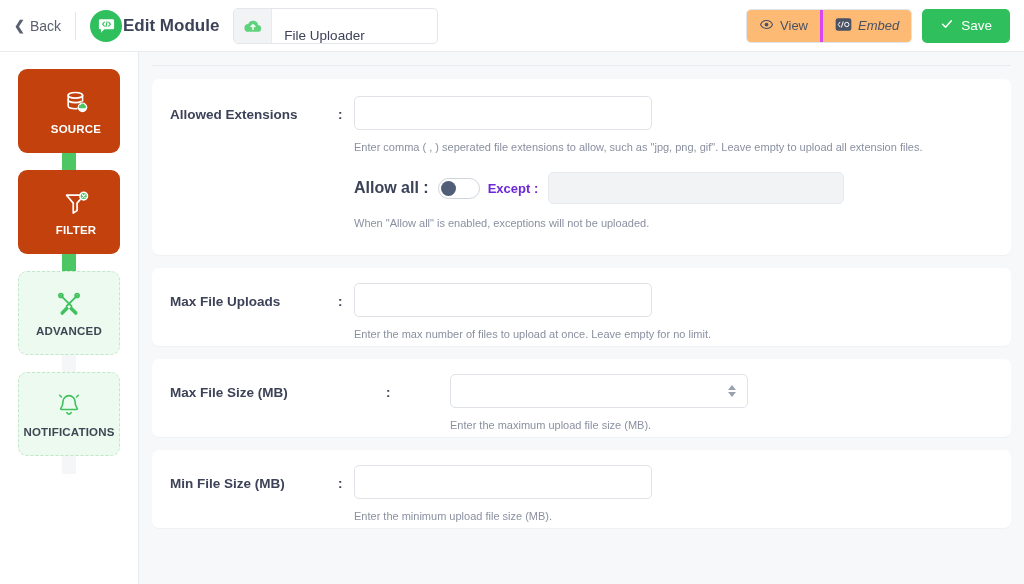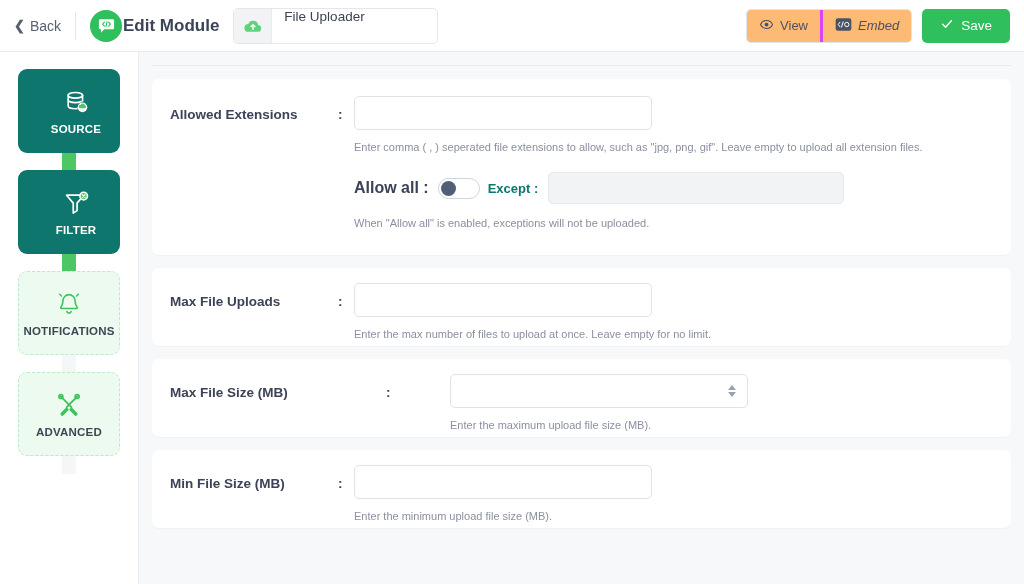--- a/index.html
+++ b/index.html
@@ -31,21 +31,21 @@
     display: flex; align-items: center; justify-content: center;
     flex: 0 0 32px;
   }
   .edit-title {
     margin-left: 1px; font-size: 17px; font-weight: 700; color: #3c4257;
     white-space: nowrap;
   }
   .name-field {
     margin-left: 14px; height: 36px; width: 205px;
     border: 1px solid #e3e6ea; border-radius: 5px;
-    background: #fff; display: flex; align-items: flex-start; overflow: hidden;
+    background: #fff; display: flex; align-items: flex-end; overflow: hidden;
   }
   .name-field .nf-icon {
     width: 38px; height: 100%; background: #f1f3f5;
     display: flex; align-items: center; justify-content: center;
     border-right: 1px solid #e8eaee;
   }
   .name-field .nf-text {
     padding-left: 12px; font-size: 13.5px; color: #3c4257; font-weight: 400;
   }
 
@@ -76,21 +76,21 @@
   .conn-green { background: #4cc764; }
   .conn-grey  { background: #f4f6f8; }
 
   .step {
     position: relative; z-index: 2;
     width: 102px; margin: 0 auto 17px auto; height: 84px;
     border-radius: 9px;
     display: flex; flex-direction: column; align-items: center; justify-content: center;
     gap: 6px; cursor: pointer; user-select: none;
   }
-  .step.active { background: #0f766e; padding-left: 14px; }
+  .step.active { background: #c2410c; padding-left: 14px; }
   .step.active .step-label { color: #ffffff; }
   .step.inactive { background: #ecfaef; border: 1px dashed #bfe7c8; }
   .step.inactive .step-label { color: #3e4654; }
   .step-label { font-size: 11.5px; font-weight: 700; letter-spacing: .2px; }
   .step-icon { height: 30px; display: flex; align-items: center; justify-content: center; }
 
   
   .main {
     position: absolute; left: 139px; top: 52px; width: 885px; height: 532px;
     background: #f7f8fa; overflow: hidden;
@@ -138,21 +138,21 @@
   .tg-label { font-size: 16px; font-weight: 700; color: #3c4257; }
   .switch {
     width: 42px; height: 21px; border-radius: 11px;
     background: #fff; border: 1px solid #cfd4dd;
     margin: 0 8px 0 9px; position: relative; cursor: pointer; flex: 0 0 42px;
   }
   .switch .knob {
     position: absolute; left: 2px; top: 2px;
     width: 15px; height: 15px; border-radius: 50%; background: #515e78;
   }
-  .except-label { font-size: 13px; font-weight: 700; color: #0f766e; margin-right: 10px; }
+  .except-label { font-size: 13px; font-weight: 700; color: #6d28d9; margin-right: 10px; }
   .except-input {
     width: 296px; height: 32px;
     border: 1px solid #e6e9ee; border-radius: 5px; background: #f1f3f5;
     font-family: inherit; font-size: 13px; padding: 0 10px; outline: none;
   }
 </style>
 </head>
 <body>
 
 <div class="topbar">
@@ -245,39 +245,39 @@
           <circle cx="18.4" cy="5.4" r="3.4" fill="#4cc764" stroke="#fff" stroke-width="1.4"></circle>
           <path d="M17.2 4.2l2.4 2.4M19.6 4.2l-2.4 2.4" stroke="#fff" stroke-width="1.1" stroke-linecap="round"></path>
         </svg>
       </span>
       <span class="step-label">FILTER</span>
     </div>
 
     <div class="step inactive">
       <span class="step-icon">
         <svg width="26" height="26" viewBox="0 0 24 24">
-          <path d="M12 3.4a5.6 5.6 0 0 0-5.6 5.6c0 4-1.5 5.3-2 6.2-.2.4.1.9.6.9h14c .5 0 .8-.5.6-.9-.5-.9-2-2.2-2-6.2A5.6 5.6 0 0 0 12 3.4z" fill="none" stroke="#3fc25e" stroke-width="1.5" stroke-linejoin="round"></path>
-          <path d="M10 19a2.1 2.1 0 0 0 4 0" fill="none" stroke="#3fc25e" stroke-width="1.5" stroke-linecap="round"></path>
-          <path d="M5 4.6 3.4 3M19 4.6 20.6 3" stroke="#3fc25e" stroke-width="1.4" stroke-linecap="round"></path>
-        </svg>
-      </span>
-      <span class="step-label">NOTIFICATIONS</span>
-    </div>
-
-    <div class="step inactive">
-      <span class="step-icon">
-        <svg width="26" height="26" viewBox="0 0 24 24">
           <path d="M4.5 4.2l9.8 9.8M19.5 4.2 9.8 13.9" stroke="#3fc25e" stroke-width="1.7" stroke-linecap="round"></path>
           <path d="M14.3 14 19.4 19.2a1.6 1.6 0 0 1-2.3 2.3L12 16.3z" fill="#3fc25e"></path>
           <path d="M9.8 13.9 4.6 19.2a1.6 1.6 0 0 0 2.3 2.3l5-5.2z" fill="#3fc25e"></path>
           <circle cx="4.5" cy="4.2" r="1.8" fill="none" stroke="#3fc25e" stroke-width="1.6"></circle>
           <circle cx="19.5" cy="4.2" r="1.8" fill="none" stroke="#3fc25e" stroke-width="1.6"></circle>
         </svg>
       </span>
       <span class="step-label">ADVANCED</span>
+    </div>
+
+    <div class="step inactive">
+      <span class="step-icon">
+        <svg width="26" height="26" viewBox="0 0 24 24">
+          <path d="M12 3.4a5.6 5.6 0 0 0-5.6 5.6c0 4-1.5 5.3-2 6.2-.2.4.1.9.6.9h14c .5 0 .8-.5.6-.9-.5-.9-2-2.2-2-6.2A5.6 5.6 0 0 0 12 3.4z" fill="none" stroke="#3fc25e" stroke-width="1.5" stroke-linejoin="round"></path>
+          <path d="M10 19a2.1 2.1 0 0 0 4 0" fill="none" stroke="#3fc25e" stroke-width="1.5" stroke-linecap="round"></path>
+          <path d="M5 4.6 3.4 3M19 4.6 20.6 3" stroke="#3fc25e" stroke-width="1.4" stroke-linecap="round"></path>
+        </svg>
+      </span>
+      <span class="step-label">NOTIFICATIONS</span>
     </div>
 
   </div>
 </div>
 
 <div class="main">
 
   <div class="head-rule"></div>
 
   <div class="card" style="height:176px;">

